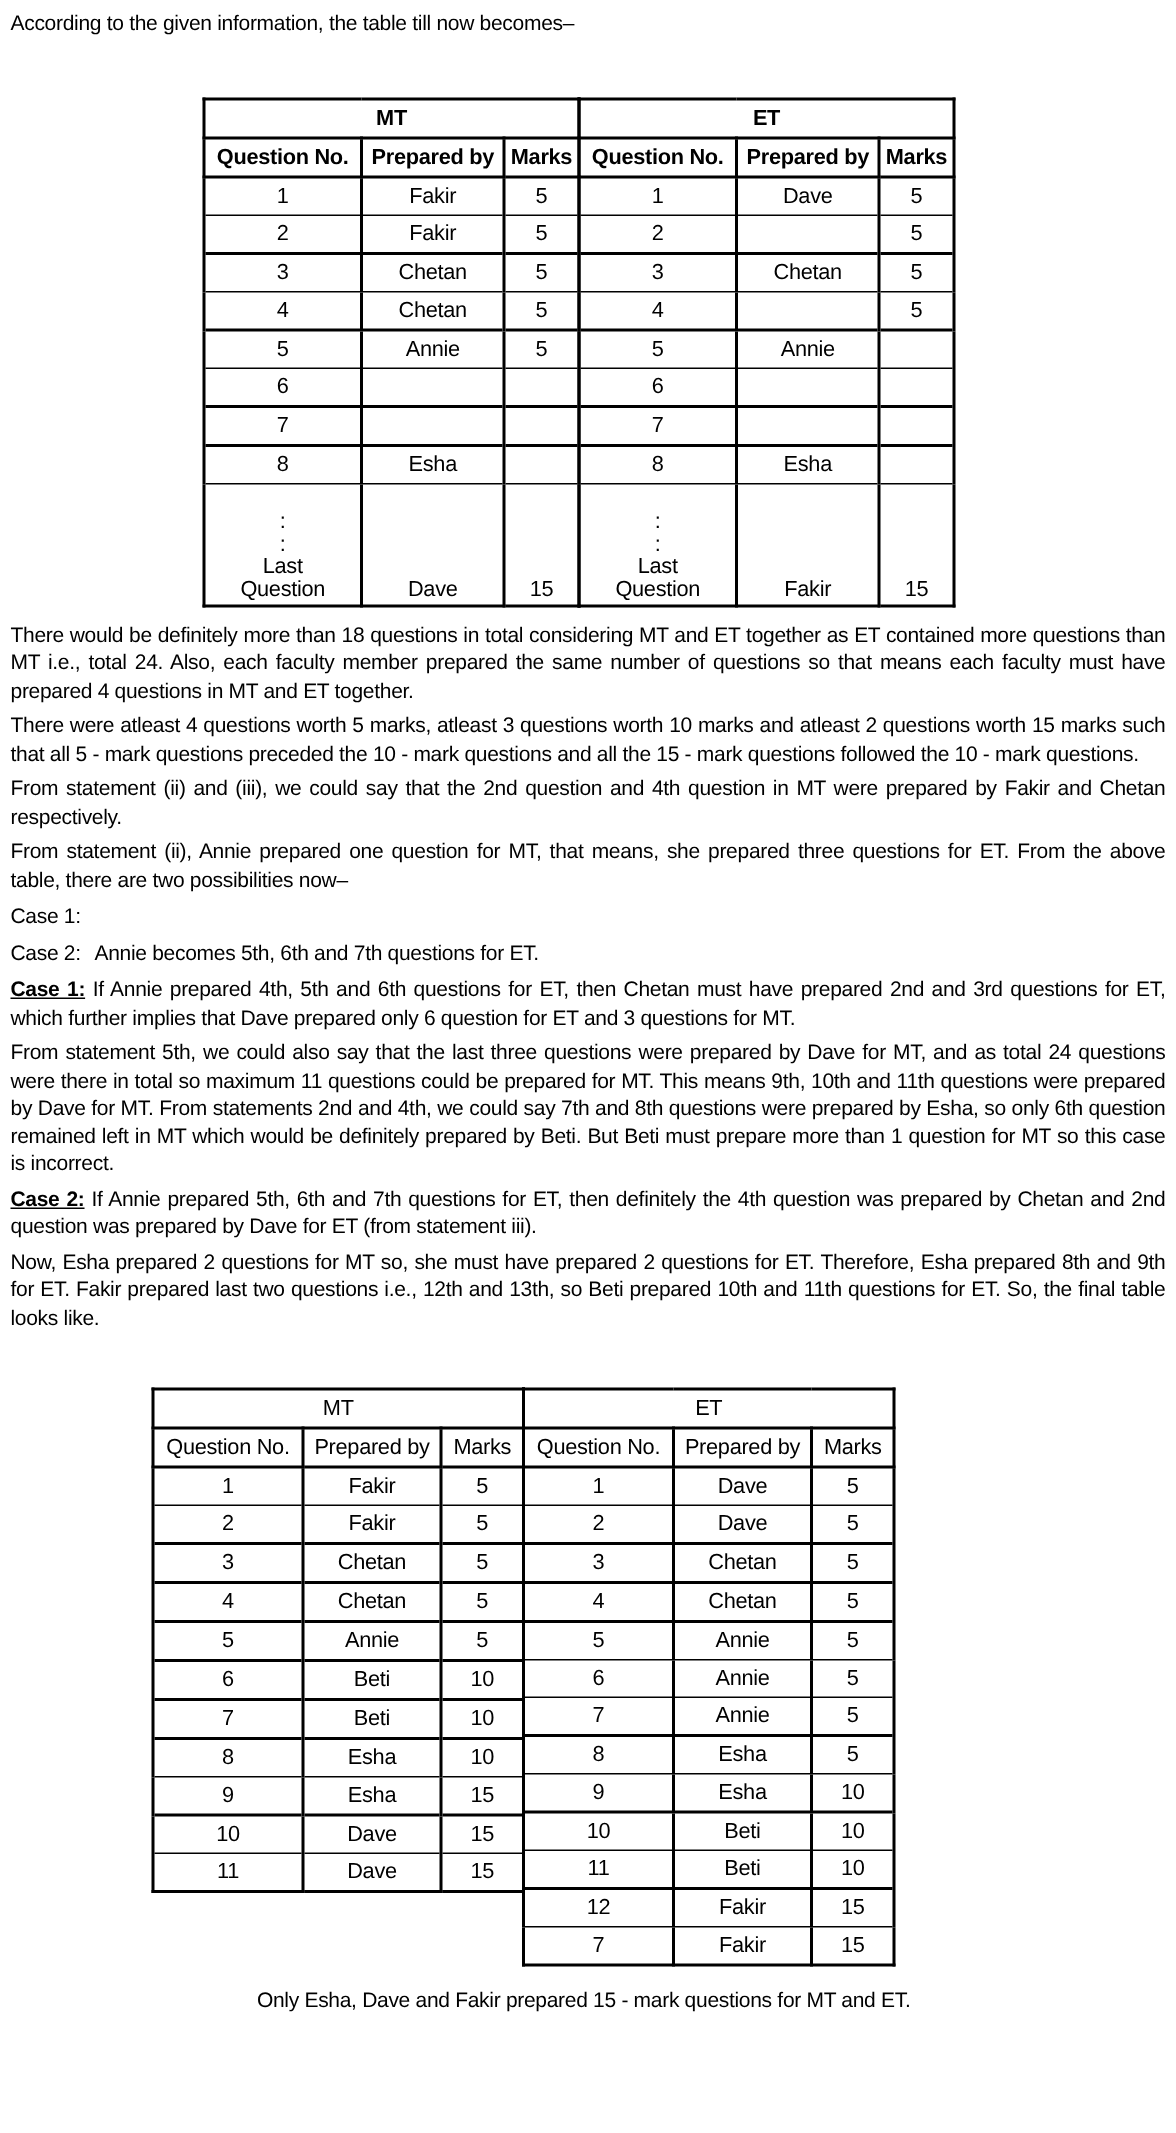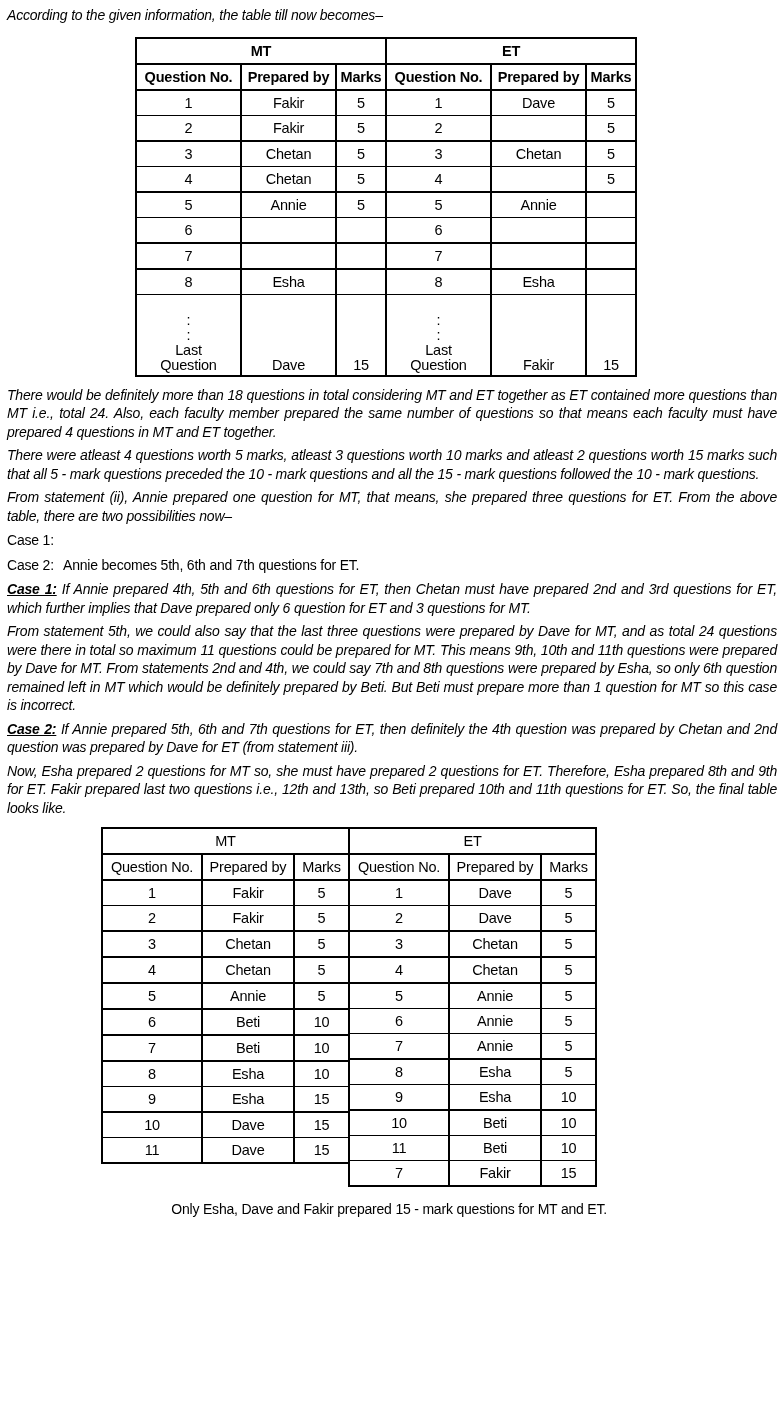--- a/index.html
+++ b/index.html
@@ -5,32 +5,32 @@
   html,body{margin:0;padding:0;background:#fff;}
   body{
     width:784px;
     font-family:"Liberation Sans",sans-serif;
     font-size:14px;
     letter-spacing:-0.2px;
     color:#000;
     padding:6px 7px 8px 7px;
     box-sizing:border-box;
   }
-  p{margin:5px 0;line-height:18.5px;font-style:italic;}
+  p{margin:5px 0;line-height:18.5px;}
   .justify{text-align:justify;}
   .intro{margin:0 0 12px 0;}
   
   .case-line{display:flex;margin:6px 0;line-height:18.5px;}
   .case-line .lbl{min-width:56px;}
   .case-lead{font-weight:bold;text-decoration:underline;}
   
   .tbl-wrap{display:flex;align-items:flex-start;}
   .t1-wrap{margin:0 0 9px 128px;}
   .t2-wrap{margin:10px 0 0 94px;}
-  table.tbl{border-collapse:collapse;table-layout:fixed;}
+  table.tbl{border-collapse:collapse;table-layout:fixed;margin-top:28px;}
   .tbl th,.tbl td{
     border:2px solid #000;
     border-top-width:1px;
     border-bottom-width:1px;
     text-align:center;
     vertical-align:middle;
     padding:0 2px;
     height:24px;
     font-size:14.5px;
     overflow:hidden;
@@ -194,20 +194,21 @@
 Question</td>
             <td>Fakir</td>
             <td>15</td>
           </tr>
         </tbody>
     </table>
   </div>
 
   <p class="justify">There would be definitely more than 18 questions in total considering MT and ET together as ET contained more questions than MT i.e., total 24. Also, each faculty member prepared the same number of questions so that means each faculty must have prepared 4 questions in MT and ET together.</p>
   <p class="justify">There were atleast 4 questions worth 5 marks, atleast 3 questions worth 10 marks and atleast 2 questions worth 15 marks such that all 5 - mark questions preceded the 10 - mark questions and all the 15 - mark questions followed the 10 - mark questions.</p>
+  <p class="justify">From statement (ii) and (iii), we could say that the 2nd question and 4th question in MT were prepared by Fakir and Chetan respectively.</p>
   <p class="justify">From statement (ii), Annie prepared one question for MT, that means, she prepared three questions for ET. From the above table, there are two possibilities now–</p>
 
   <div class="case-line">
     <span class="lbl">Case 1:</span>
   </div>
   <div class="case-line">
     <span class="lbl">Case 2:</span>
     <span>Annie becomes 5th, 6th and 7th questions for ET.</span>
   </div>
 
@@ -356,20 +357,25 @@
           <tr class="thick">
             <td>10</td>
             <td>Beti</td>
             <td>10</td>
           </tr>
           <tr>
             <td>11</td>
             <td>Beti</td>
             <td>10</td>
           </tr>
+          <tr class="thick">
+            <td>12</td>
+            <td>Fakir</td>
+            <td>15</td>
+          </tr>
           <tr>
             <td>7</td>
             <td>Fakir</td>
             <td>15</td>
           </tr>
         </tbody>
     </table>
   </div>
 
   <div class="footer-wrap">Only Esha, Dave and Fakir prepared 15 - mark questions for MT and ET.</div>

